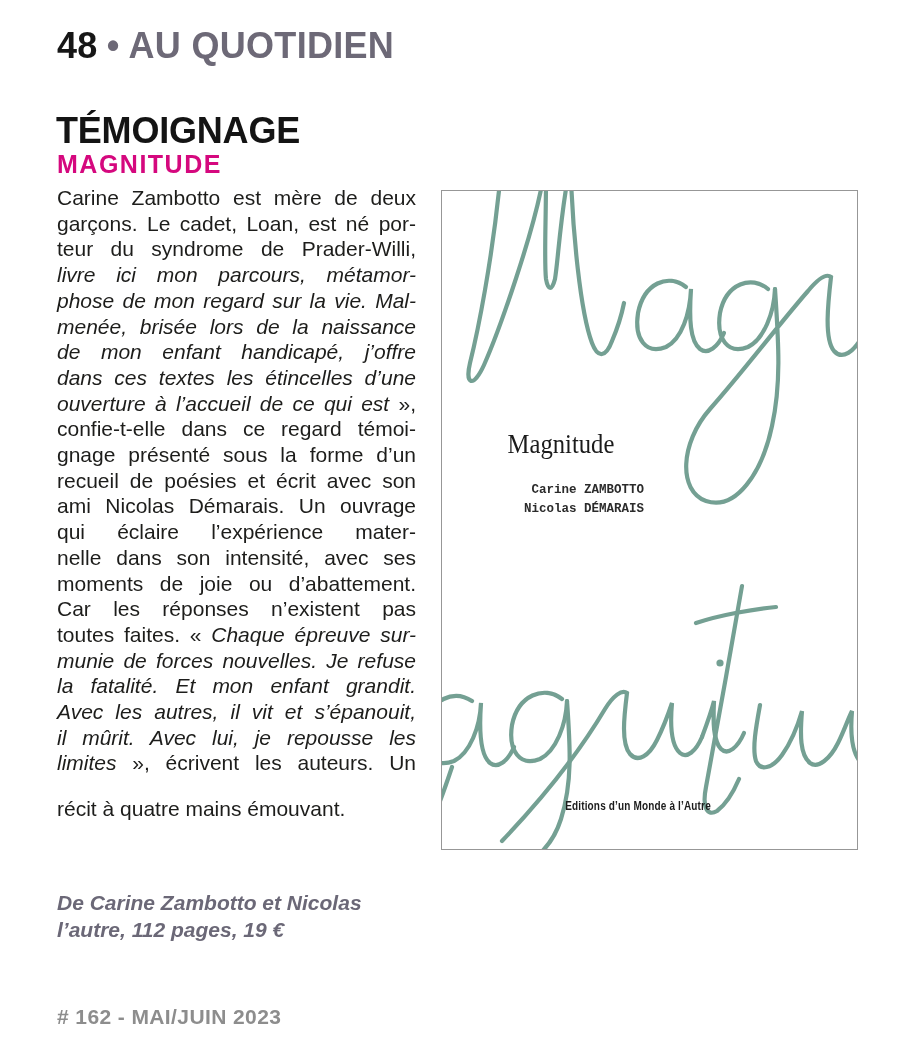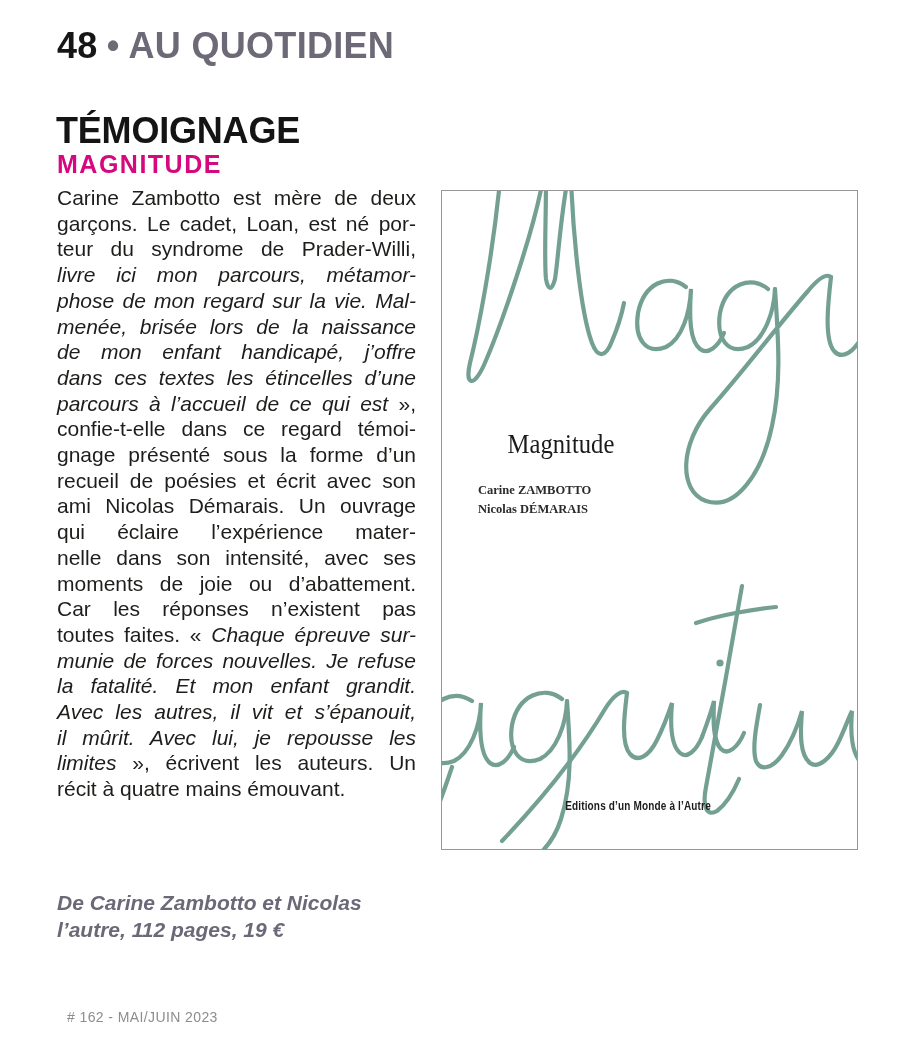--- a/index.html
+++ b/index.html
@@ -30,45 +30,45 @@
   }
   .mag-title{
     position:absolute;left:57px;top:150px;font-size:25px;line-height:28px;
     font-weight:800;color:var(--magenta);letter-spacing:1.5px;
   }
   .body-col{
     position:absolute;left:57px;top:185px;width:359px;
     font-size:21px;line-height:25.7px;color:var(--ink);
   }
   .bline{text-align:justify;text-align-last:justify;}
-  .bline.last{text-align-last:left;}
+  .bline.last{text-align-last:left;margin-top:20px;}
   .it{font-style:italic;}
   .credit{
     position:absolute;left:57px;top:889px;font-size:21px;line-height:27px;
     font-style:italic;font-weight:600;color:var(--credit-gray);
   }
   .pfooter{
-    position:absolute;left:67px;top:1005px;font-size:14px;line-height:24px;
-    font-weight:400;color:var(--footer-gray);letter-spacing:.4px;
+    position:absolute;left:57px;top:1005px;font-size:21px;line-height:24px;
+    font-weight:700;color:var(--footer-gray);letter-spacing:.4px;
   }
   .cover{
     position:absolute;left:441px;top:190px;width:417px;height:660px;
     background:#ffffff;border:1px solid var(--cover-border);overflow:hidden;
   }
   .cover svg{position:absolute;display:block;color:var(--script-green);}
   .svg-top{left:0;top:0;}
   .svg-bottom{left:0;top:368px;}
   .book-title{
     position:absolute;left:36px;top:236px;width:166px;text-align:center;
     font-family:"Liberation Serif","DejaVu Serif",serif;font-size:28px;line-height:33px;
     color:#1b1b1b;transform:scaleX(.88);transform-origin:center;
   }
   .book-authors{
-    position:absolute;left:36px;top:290px;width:166px;text-align:left;
-    font-family:Liberation Serif, serif;font-size:12.5px;line-height:18.5px;
+    position:absolute;left:36px;top:290px;width:166px;text-align:right;
+    font-family:Liberation Mono, monospace;font-size:12.5px;line-height:18.5px;
     font-weight:700;color:#2b2b2b;
   }
   .book-publisher{
     position:absolute;left:46px;top:607px;width:300px;text-align:center;
     font-size:12.5px;line-height:16px;font-weight:700;color:#1c1c1c;
     transform:scaleX(.8);transform-origin:center;letter-spacing:.2px;
   }
   .scriptpath{fill:none;stroke:currentColor;stroke-width:4.2;stroke-linecap:round;}
 </style>
 </head>
@@ -85,21 +85,21 @@
 
   <div class="body-col">
       <div class="bline"><span>Carine Zambotto est mère de deux</span></div>
       <div class="bline"><span>garçons. Le cadet, Loan, est né por-</span></div>
       <div class="bline"><span>teur du syndrome de Prader-Willi,</span></div>
       <div class="bline"><span class="it">livre ici mon parcours, métamor-</span></div>
       <div class="bline"><span class="it">phose de mon regard sur la vie. Mal-</span></div>
       <div class="bline"><span class="it">menée, brisée lors de la naissance</span></div>
       <div class="bline"><span class="it">de mon enfant handicapé, j’offre</span></div>
       <div class="bline"><span class="it">dans ces textes les étincelles d’une</span></div>
-      <div class="bline"><span class="it">parcours à l’accueil de ce qui est</span><span> »,</span></div>
+      <div class="bline"><span class="it">ouverture à l’accueil de ce qui est</span><span> »,</span></div>
       <div class="bline"><span>confie-t-elle dans ce regard témoi-</span></div>
       <div class="bline"><span>gnage présenté sous la forme d’un</span></div>
       <div class="bline"><span>recueil de poésies et écrit avec son</span></div>
       <div class="bline"><span>ami Nicolas Démarais. Un ouvrage</span></div>
       <div class="bline"><span>qui éclaire l’expérience mater-</span></div>
       <div class="bline"><span>nelle dans son intensité, avec ses</span></div>
       <div class="bline"><span>moments de joie ou d’abattement.</span></div>
       <div class="bline"><span>Car les réponses n’existent pas</span></div>
       <div class="bline"><span>toutes faites. « </span><span class="it">Chaque épreuve sur-</span></div>
       <div class="bline"><span class="it">munie de forces nouvelles. Je refuse</span></div>

